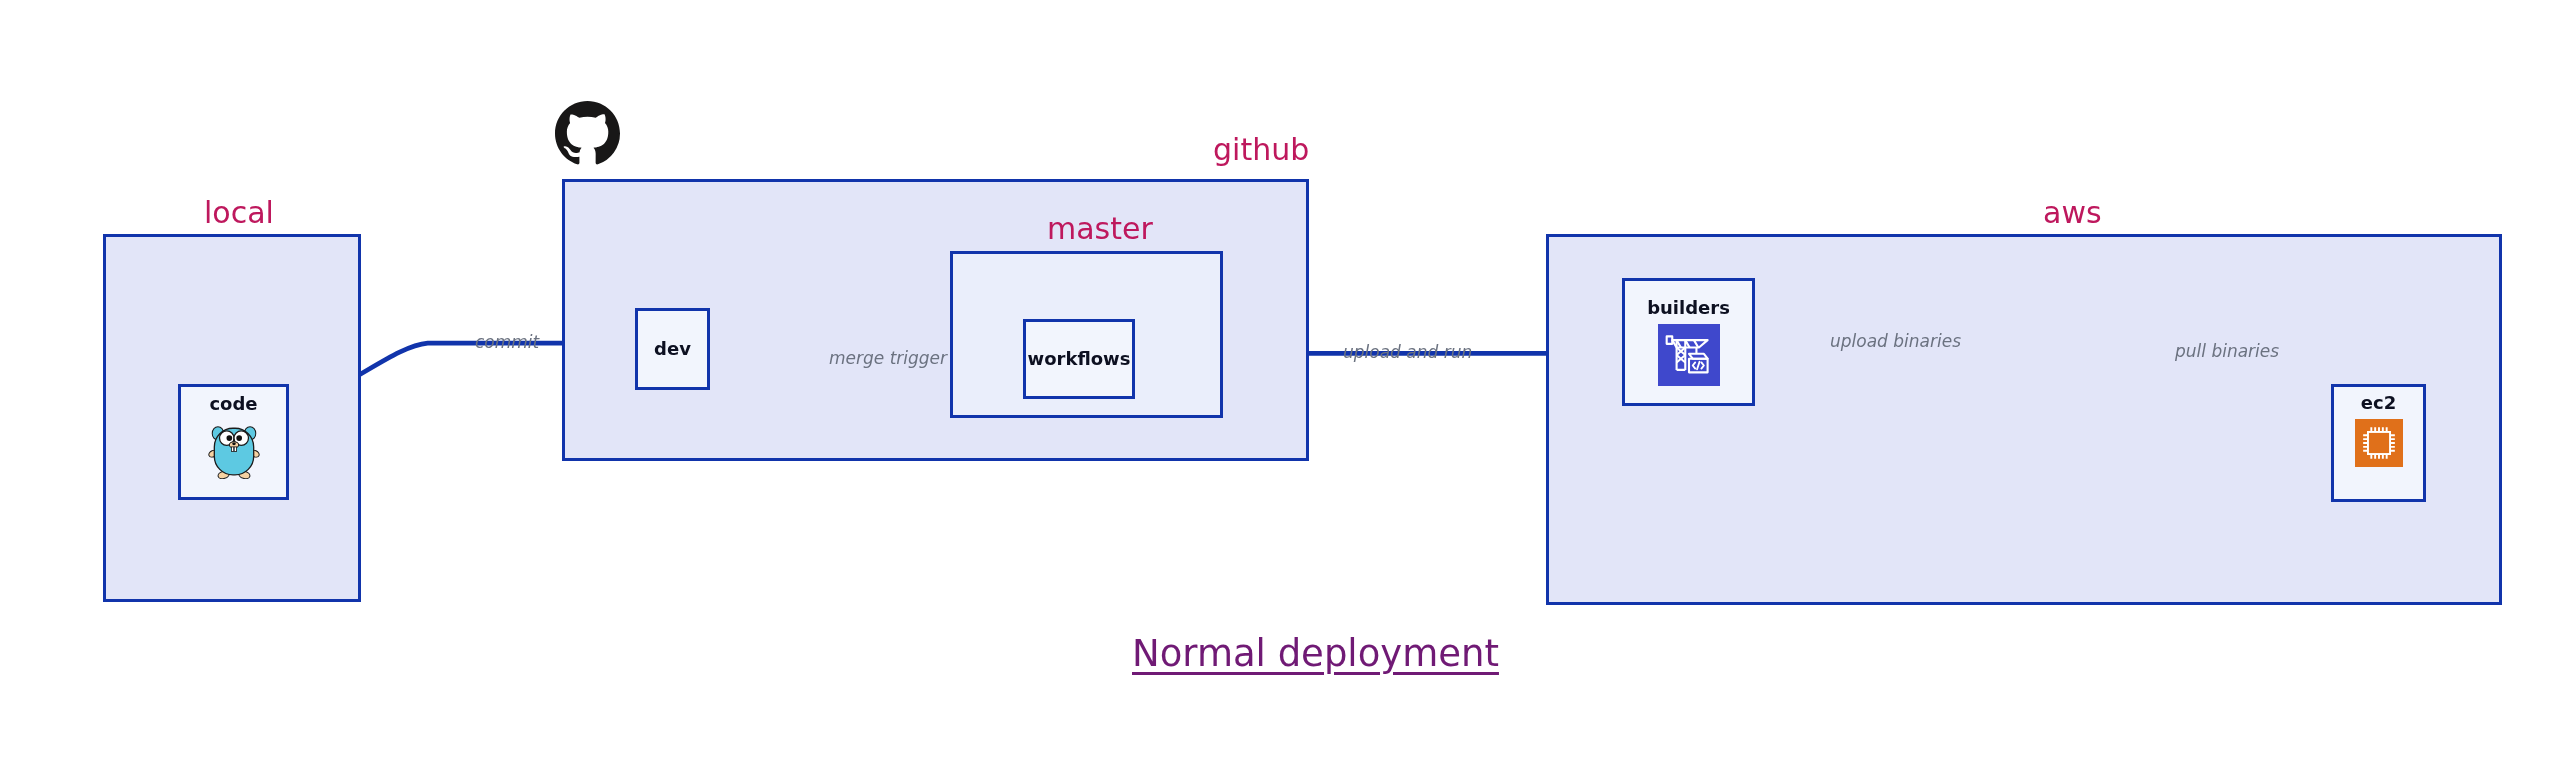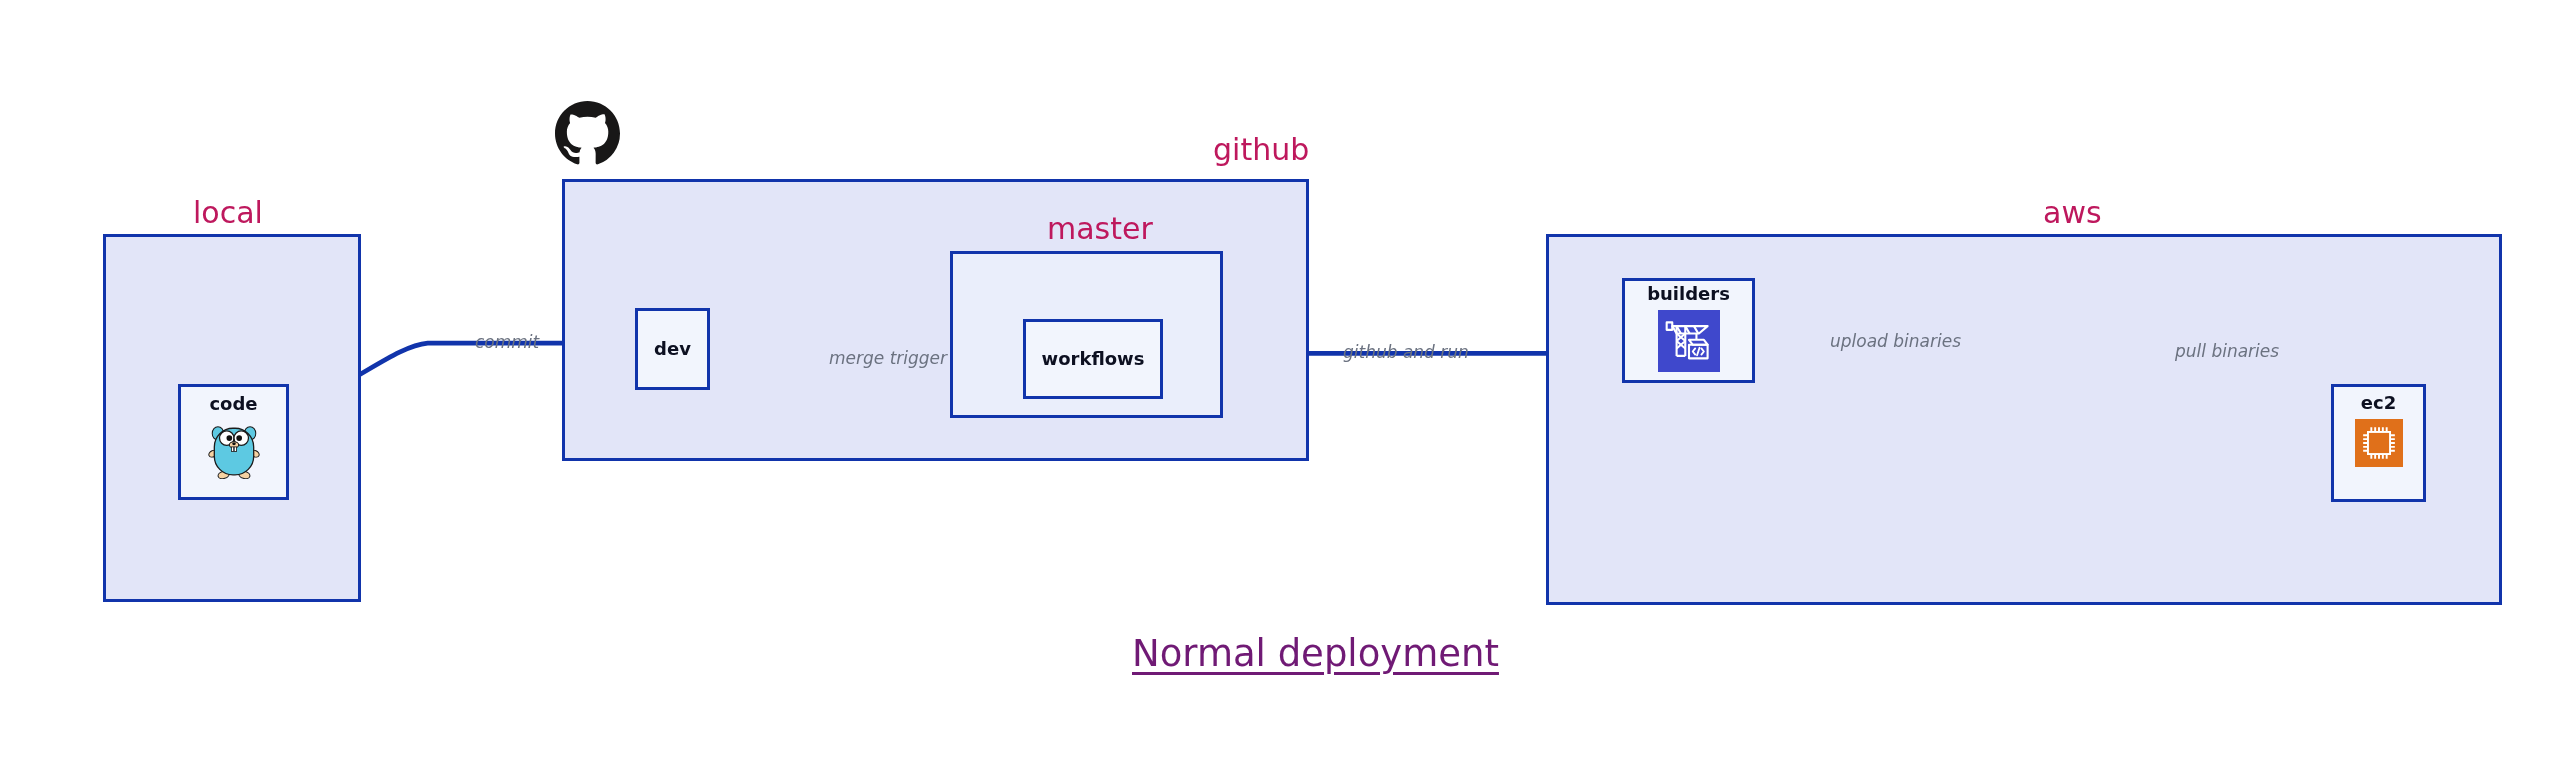--- a/index.html
+++ b/index.html
@@ -112,21 +112,21 @@
     <path d="M 1385 697 L 1975 697" fill="none" stroke="#1134ab" stroke-width="9" marker-end="url(#arrow)"></path>
 
     <path d="M 2240 686 L 3140 686" fill="none" stroke="#1134ab" stroke-width="9" marker-end="url(#arrow)"></path>
 
     <path d="M 3410 665 L 3890 665" fill="none" stroke="#1134ab" stroke-width="9" marker-end="url(#arrow)"></path>
 
     <path d="M 4080 665 C 4200 660 4280 700 4340 780 C 4390 845 4440 880 4520 905" fill="none" stroke="#1134ab" stroke-width="9" marker-end="url(#arrow)"></path>
   </svg>
 
   <div class="group" style="left:103px; top:234px; height:368px; width:258px;"></div>
-  <div class="group-label" style="left:193px; top:198px;">local</div>
+  <div class="group-label" style="left:204px; top:198px;">local</div>
 
   <div class="node" style="left:178px; top:384px; width:111px; height:116px; padding-top:8px;">
     <span class="node-label">code</span>
     <span class="node-icon" style="margin-top:8.2px;">
       <svg width="52" height="58" viewBox="0 0 100 112" xmlns="http://www.w3.org/2000/svg">
 
         <ellipse cx="19" cy="24" rx="11" ry="13" fill="#5dc9e2" stroke="#1b1b1b" stroke-width="2"></ellipse>
         <ellipse cx="81" cy="24" rx="11" ry="13" fill="#5dc9e2" stroke="#1b1b1b" stroke-width="2"></ellipse>
 
         <ellipse cx="10" cy="63" rx="9" ry="6" fill="#f6d2a2" stroke="#1b1b1b" stroke-width="2" transform="rotate(-25 10 63)"></ellipse>
@@ -165,28 +165,28 @@
     </svg>
   </div>
 
   <div class="node" style="left:635px; top:308px; width:75px; height:82px; justify-content:center;">
     <span class="node-label">dev</span>
   </div>
 
   <div class="group nested" style="left:950px; top:251px; width:273px; height:167px;"></div>
   <div class="group-label" style="left:1047px; top:214px;">master</div>
 
-  <div class="node" style="left:1023px; top:319px; width:140px; height:80px; justify-content:center;">
+  <div class="node" style="left:1023px; top:319px; width:112px; height:80px; justify-content:center;">
     <span class="node-label">workflows</span>
   </div>
 
   <div class="group" style="left:1546px; top:234px; width:956px; height:371px;"></div>
   <div class="group-label" style="left:1995px; top:198px;margin-left:48px;">aws</div>
 
-  <div class="node" style="left:1622px; top:278px; width:133px; height:105px; padding-top:4px;">
+  <div class="node" style="left:1622px; top:278px; width:133px; height:128px; padding-top:18px;">
     <span class="node-label">builders</span>
     <span class="node-icon" style="margin-top:7.2px;">
       <svg width="62" height="62" viewBox="0 0 100 100" xmlns="http://www.w3.org/2000/svg">
         <rect x="0" y="0" width="100" height="100" fill="#3f48cc"></rect>
         <g fill="none" stroke="#ffffff" stroke-width="3.4" stroke-linejoin="round">
 
           <rect x="14" y="20" width="9" height="12"></rect>
           <path d="M23 26 L80 26 L66 38 L30 38 Z"></path>
           <path d="M30 26 L37 38 M44 26 L51 38 M58 26 L65 38"></path>
 
@@ -220,21 +220,21 @@
           <path d="M73 34 L83 34 M73 42 L83 42 M73 50 L83 50 M73 58 L83 58 M73 66 L83 66"></path>
         </g>
       </svg>
     </span>
   </div>
 
   <div class="edge-label" style="left:427px; top:334px;margin-left:48px;">commit</div>
 
   <div class="edge-label" style="left:829px; top:350px;">merge trigger</div>
 
-  <div class="edge-label" style="left:1343px; top:344px;">github and run</div>
+  <div class="edge-label" style="left:1343px; top:344px;">upload and run</div>
 
   <div class="edge-label" style="left:1830px; top:333px;">upload binaries</div>
 
   <div class="edge-label" style="left:2175px; top:343px;">pull binaries</div>
 
   <div id="diagram-title" style="left:1132px; top:635px;">Normal deployment</div>
 
 </div>
 
 

